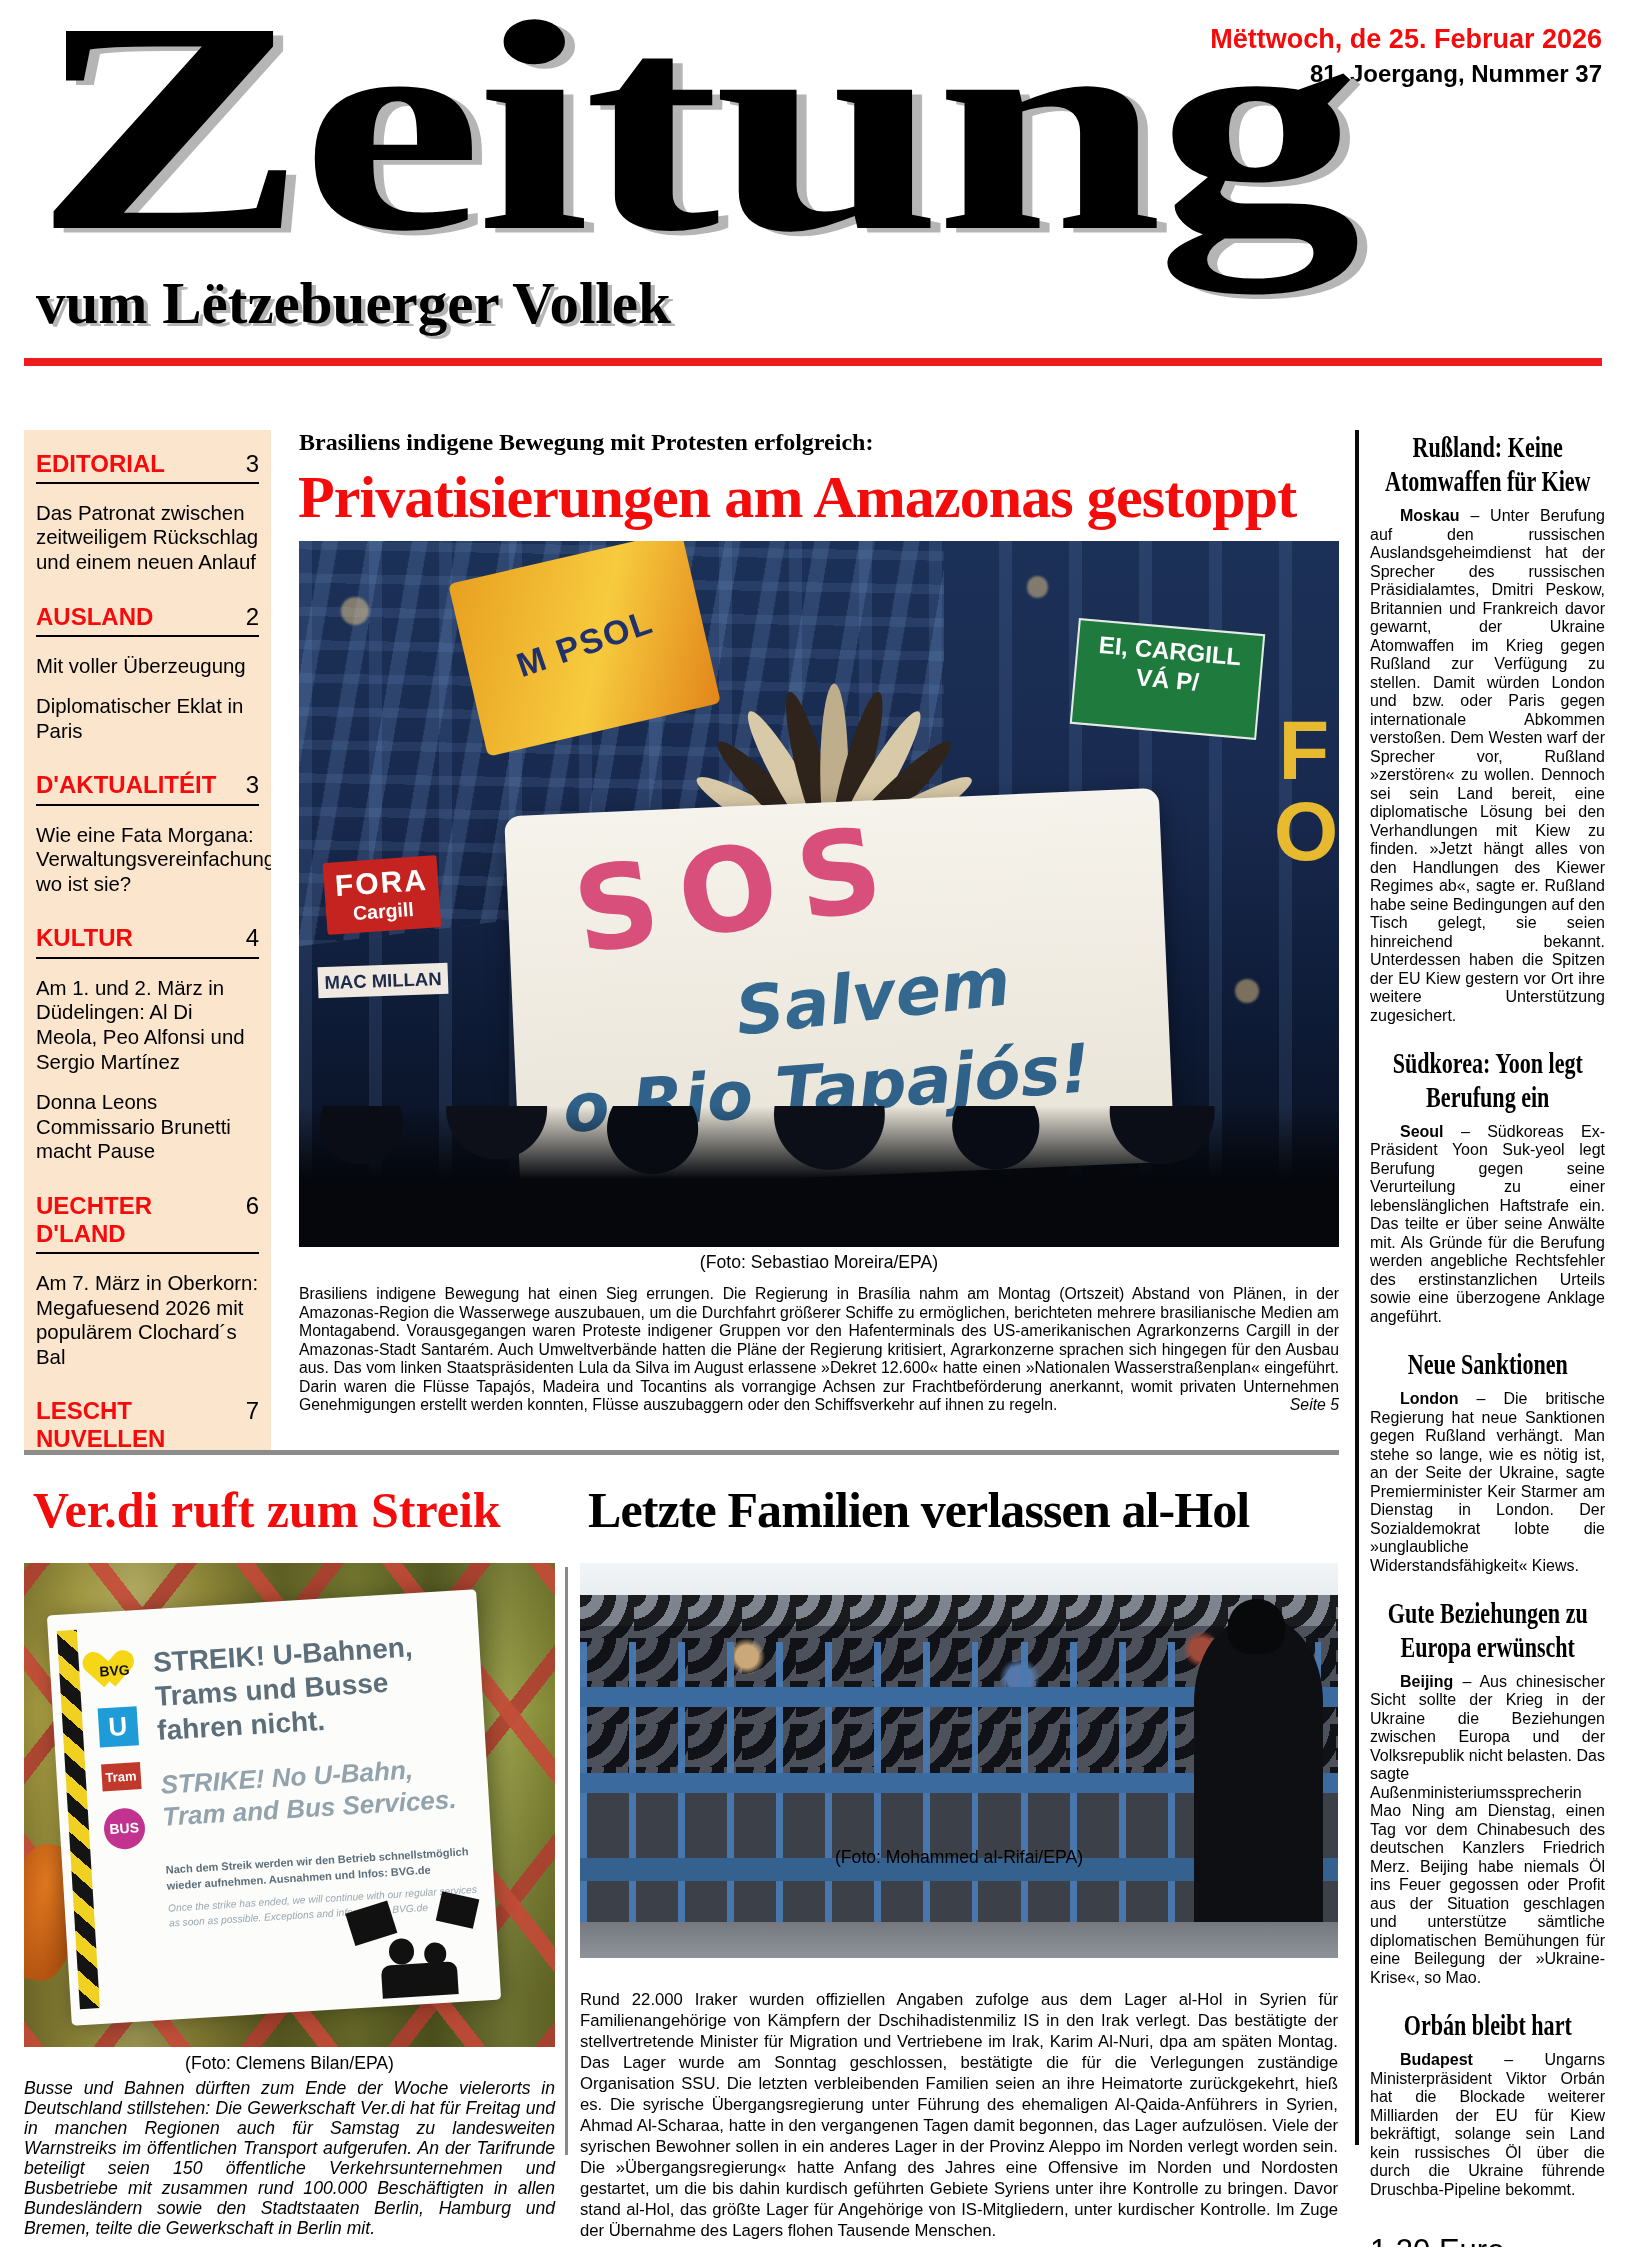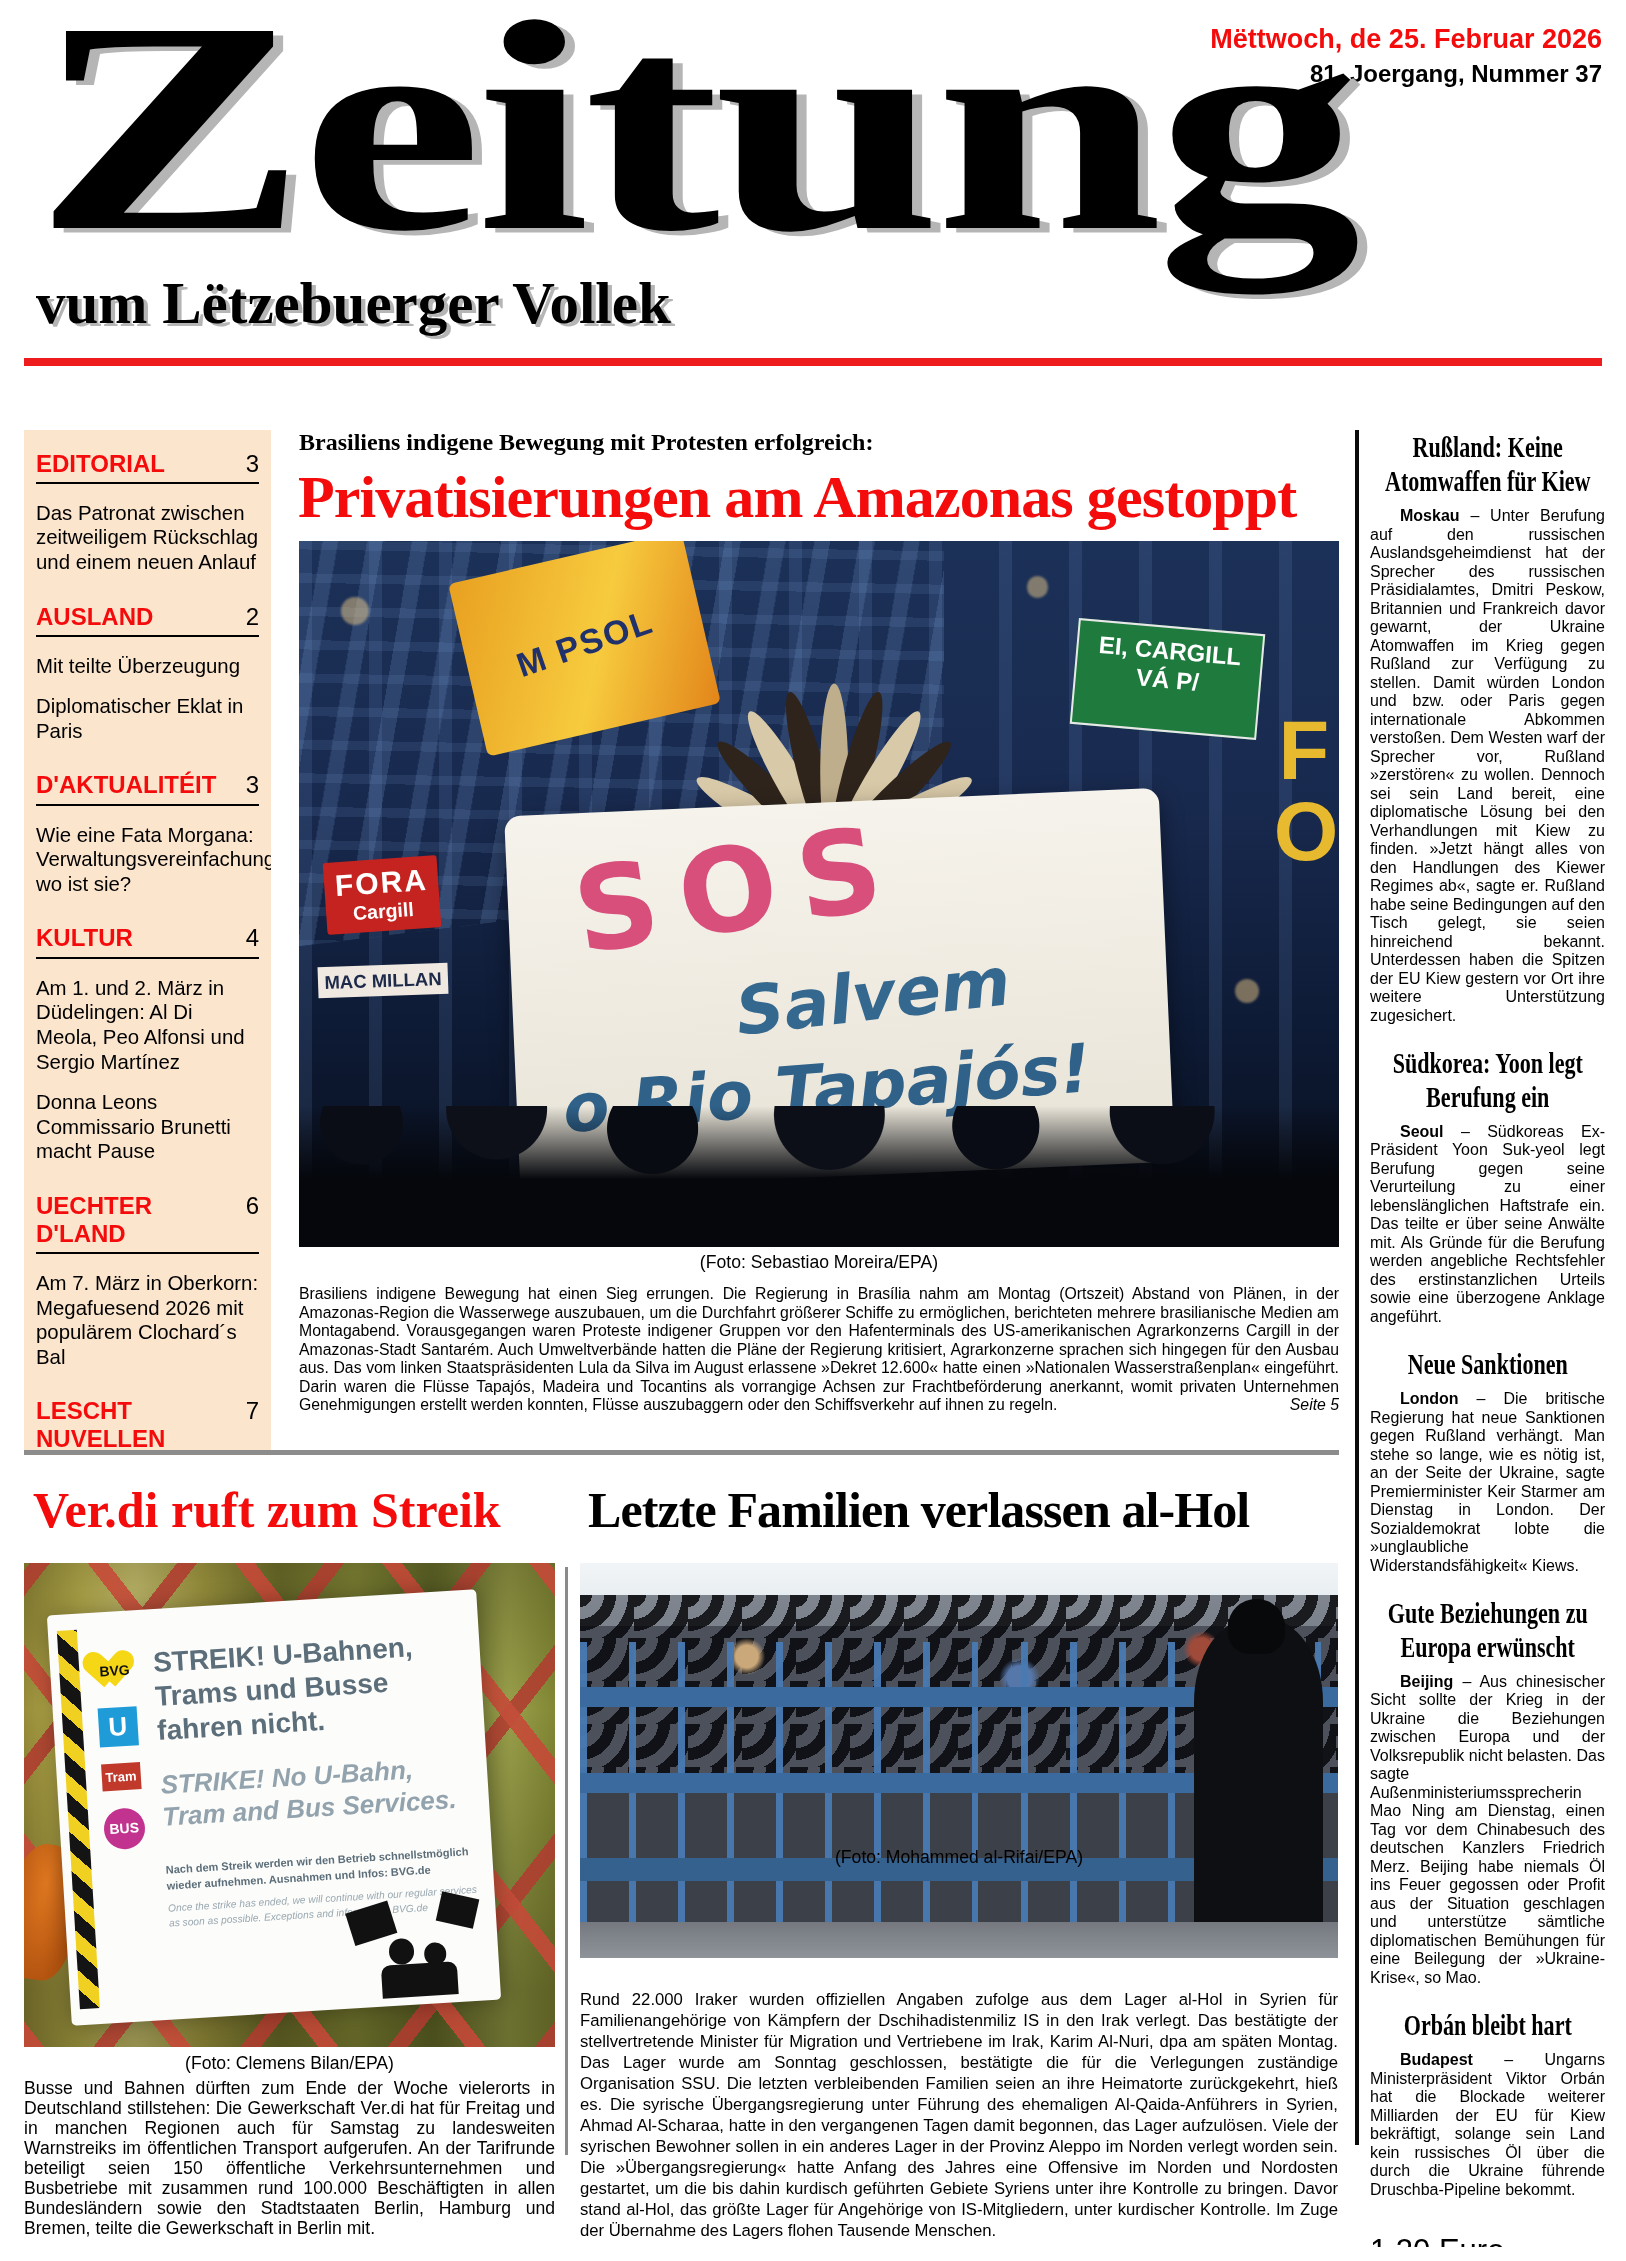--- a/index.html
+++ b/index.html
@@ -116,21 +116,21 @@
   .ps-text { position:absolute; left:24%; top:9%; width:72%; }
   .ps-title-de { color:#5c6e7a; font-weight:bold; font-size:28px; line-height:34px; }
   .ps-title-en { margin-top:21.3px; color:#93a3ad; font-weight:bold; font-style:italic; font-size:26px; line-height:32px; }
   .ps-note-de { margin-top:30px; color:#5c6e7a; font-weight:bold; font-size:11px; line-height:15.8px; }
   .ps-note-en { margin-top:6.5px; color:#9aa9b2; font-style:italic; font-size:10.2px; line-height:15px; }
   .ps-verdi { position:absolute; right:3%; bottom:2%; width:34%; height:24%; }
   .ps-verdi .vflag { position:absolute; background:#111; }
   .ps-verdi .vhead { position:absolute; background:#111; border-radius:50%; }
   .caption-streik { position:absolute; left:24px; top:2053px; width:531px; }
   .body-streik { position:absolute; left:24px; top:2078px; width:531px; font-size:17.6px; line-height:20px;
-                 text-align:justify; }
+                 text-align:justify;font-style:italic; }
   .vrule-bottom { position:absolute; left:565px; top:1567px; width:3.2px; height:588px; background:#8a8a8a; }
 
   
   .alhol-head { position:absolute; left:588px; top:1481px; font-family:"Liberation Serif",serif;
                 font-weight:bold; font-size:50px; white-space:nowrap; letter-spacing:-0.9px; }
   .photo-alhol { position:absolute; left:580px; top:1563px; width:758px; height:395px; overflow:hidden;
                  background:#3c4049; }
   .pa-sky { position:absolute; left:0; top:0; width:100%; height:16%;
             background:linear-gradient(#f2f5f7,#dfe7ec); }
   .pa-crowd { position:absolute; left:0; top:8%; width:100%; height:46%;
@@ -180,21 +180,21 @@
         <span class="sb-title">EDITORIAL</span>
         <span class="sb-page">3</span>
       </div>
       <p class="sb-entry">Das Patronat zwischen zeitweiligem Rückschlag und einem neuen Anlauf</p>
     </section>
     <section class="sb-sec">
       <div class="sb-head">
         <span class="sb-title">AUSLAND</span>
         <span class="sb-page">2</span>
       </div>
-      <p class="sb-entry">Mit teilte Überzeugung</p>
+      <p class="sb-entry">Mit voller Überzeugung</p>
       <p class="sb-entry">Diplomatischer Eklat in Paris</p>
     </section>
     <section class="sb-sec">
       <div class="sb-head">
         <span class="sb-title">D'AKTUALITÉIT</span>
         <span class="sb-page">3</span>
       </div>
       <p class="sb-entry">Wie eine Fata Morgana: Verwaltungsvereinfachung, wo ist sie?</p>
     </section>
     <section class="sb-sec">

